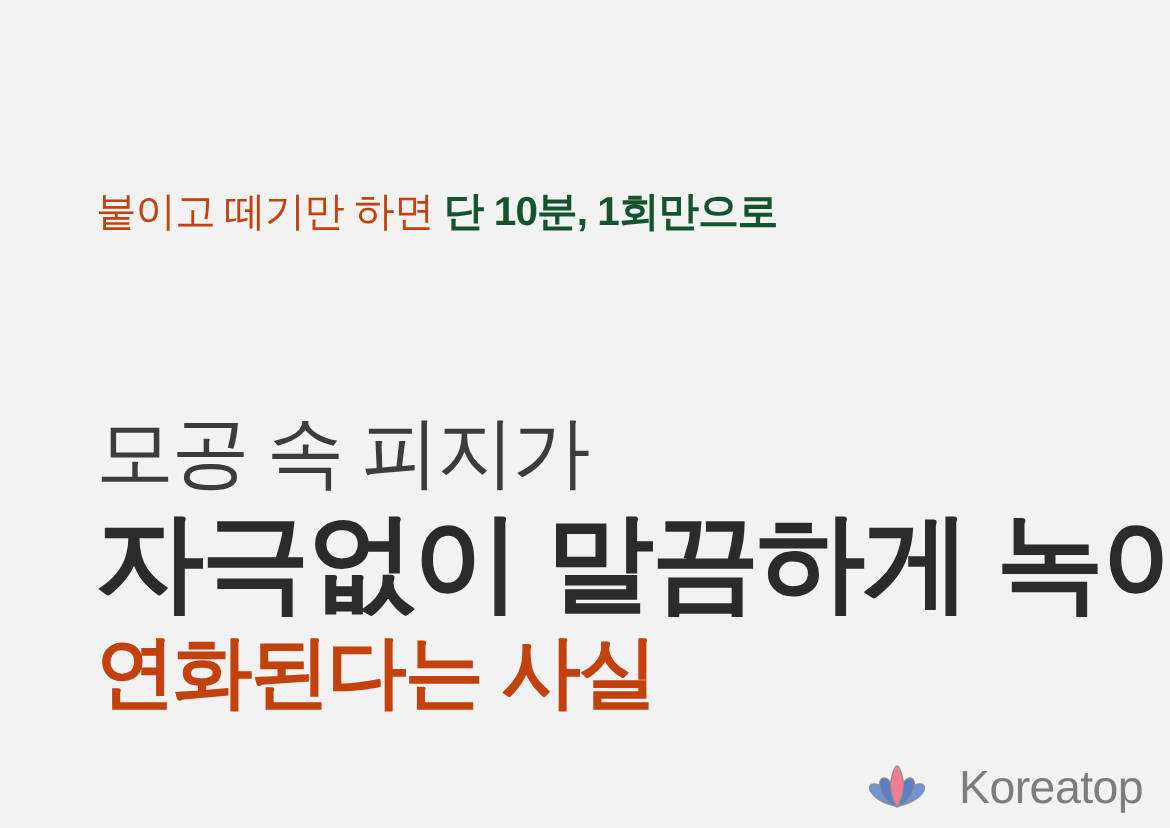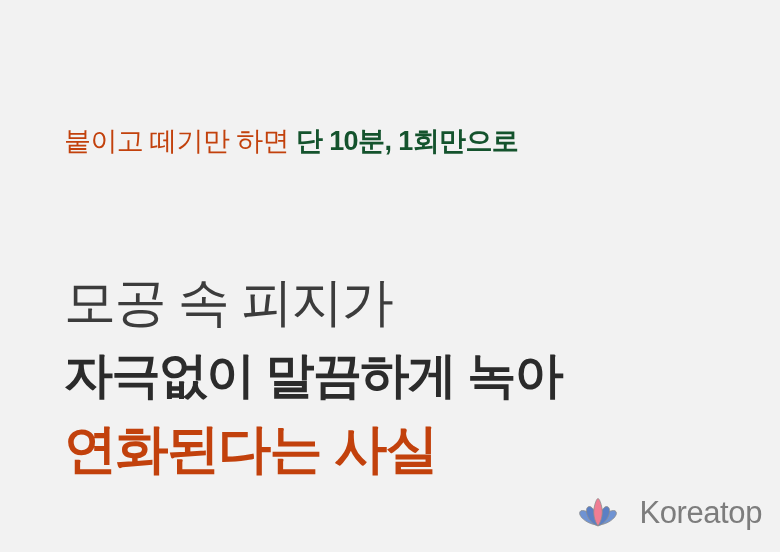--- a/index.html
+++ b/index.html
@@ -55,37 +55,37 @@
     letter-spacing: -1.6px;
     line-height: 73px;
     height: 73px;
   }
   .headline-line-1 {
     font-size: 52px;
     font-weight: 300;
     color: #3c3c3c;
   }
   .headline-line-2 {
-    font-size: 49px;
+    font-size: 72px;
     font-weight: 800;
     color: #2b2b2b;
   }
   .headline-line-3 {
     font-size: 53px;
     font-weight: 800;
     color: #c2410c;
   }
 
   
   .brand-logo {
     position: absolute;
     right: 18px;
     bottom: 10px;
     display: flex;
-    align-items: flex-start;
+    align-items: flex-end;
     gap: 21px;
     height: 46px;
   }
   .brand-mark {
     width: 40px;
     height: 34px;
     display: block;
     flex: 0 0 auto;
   }
   .brand-name {

